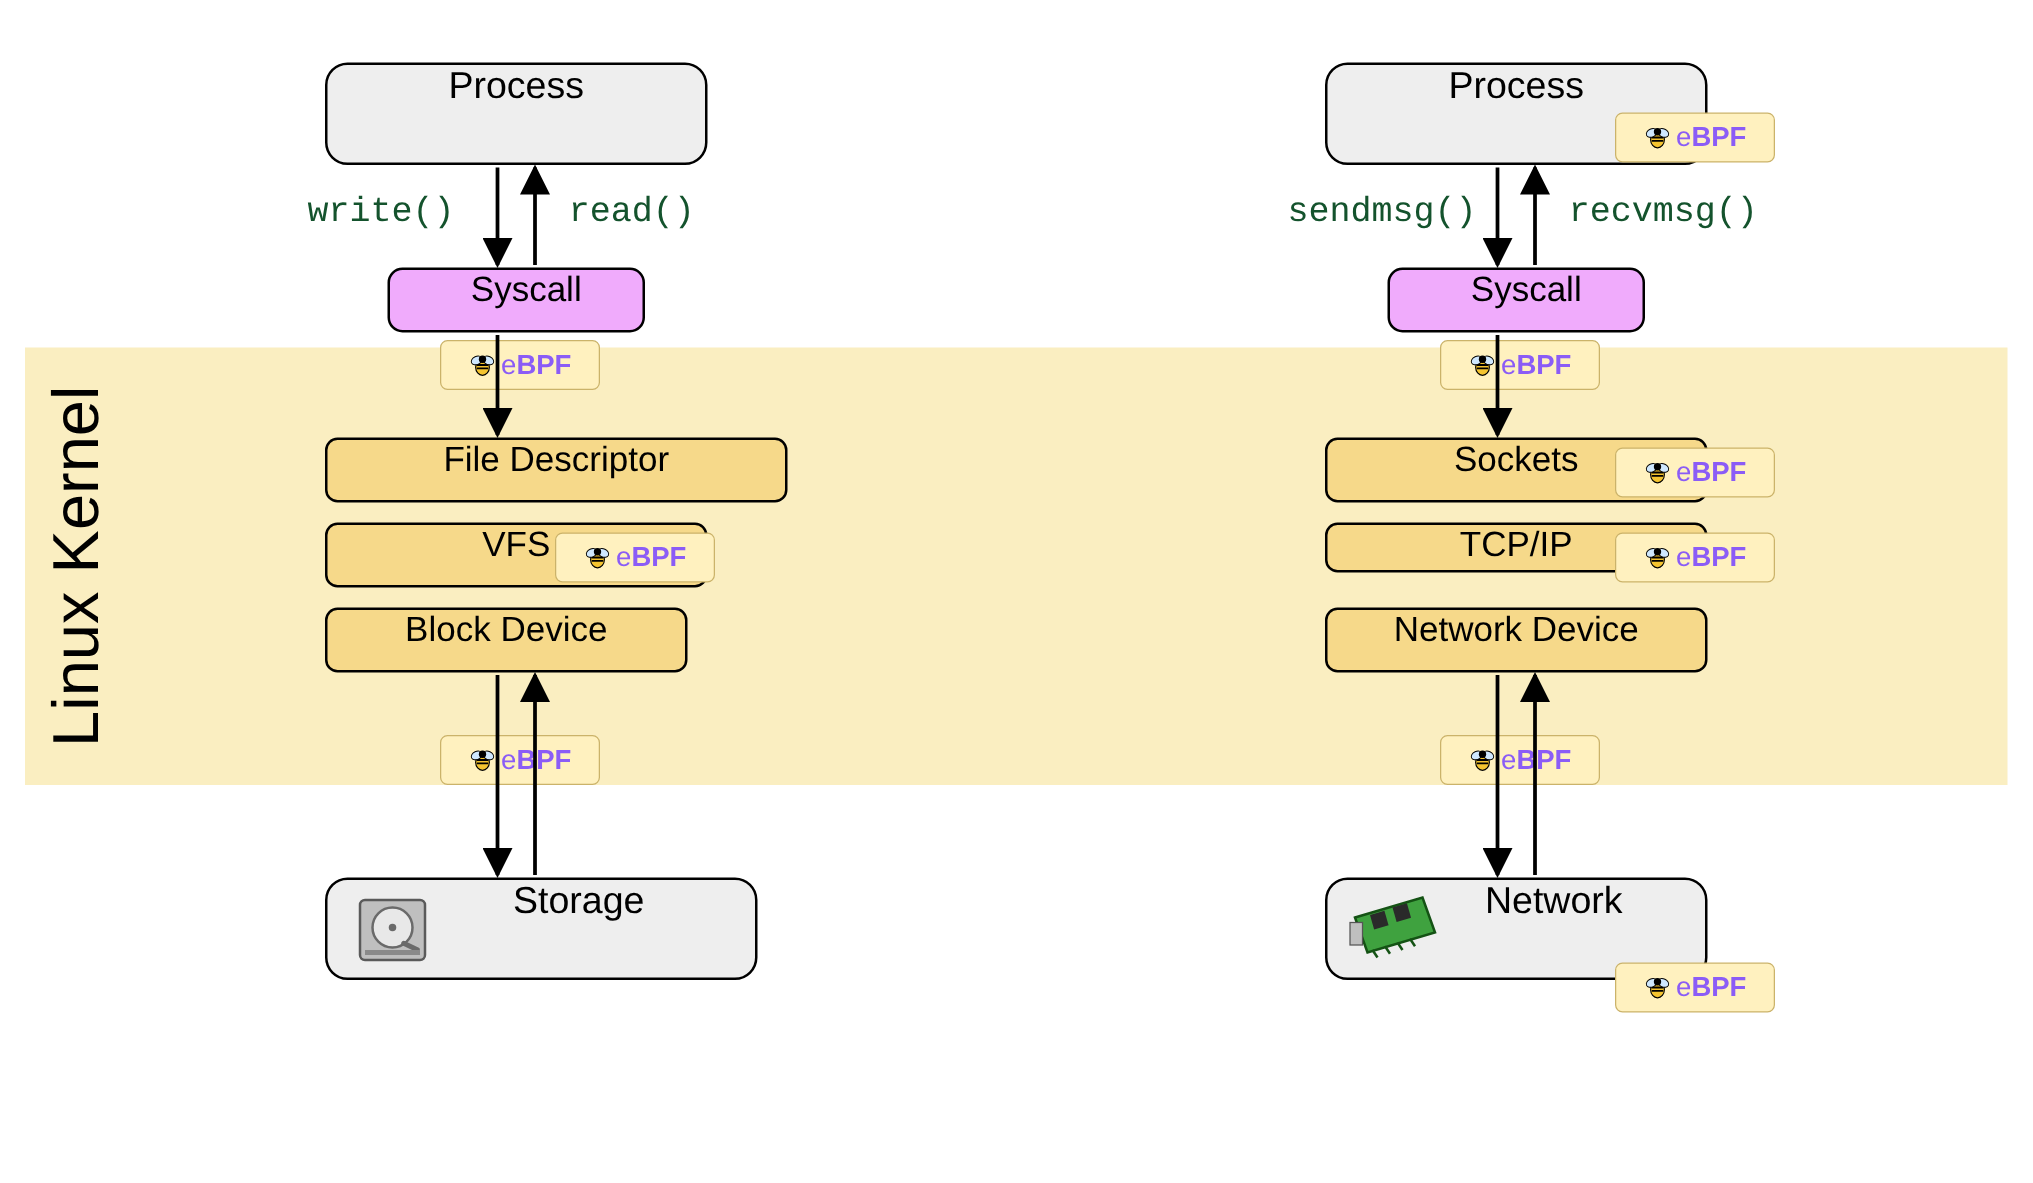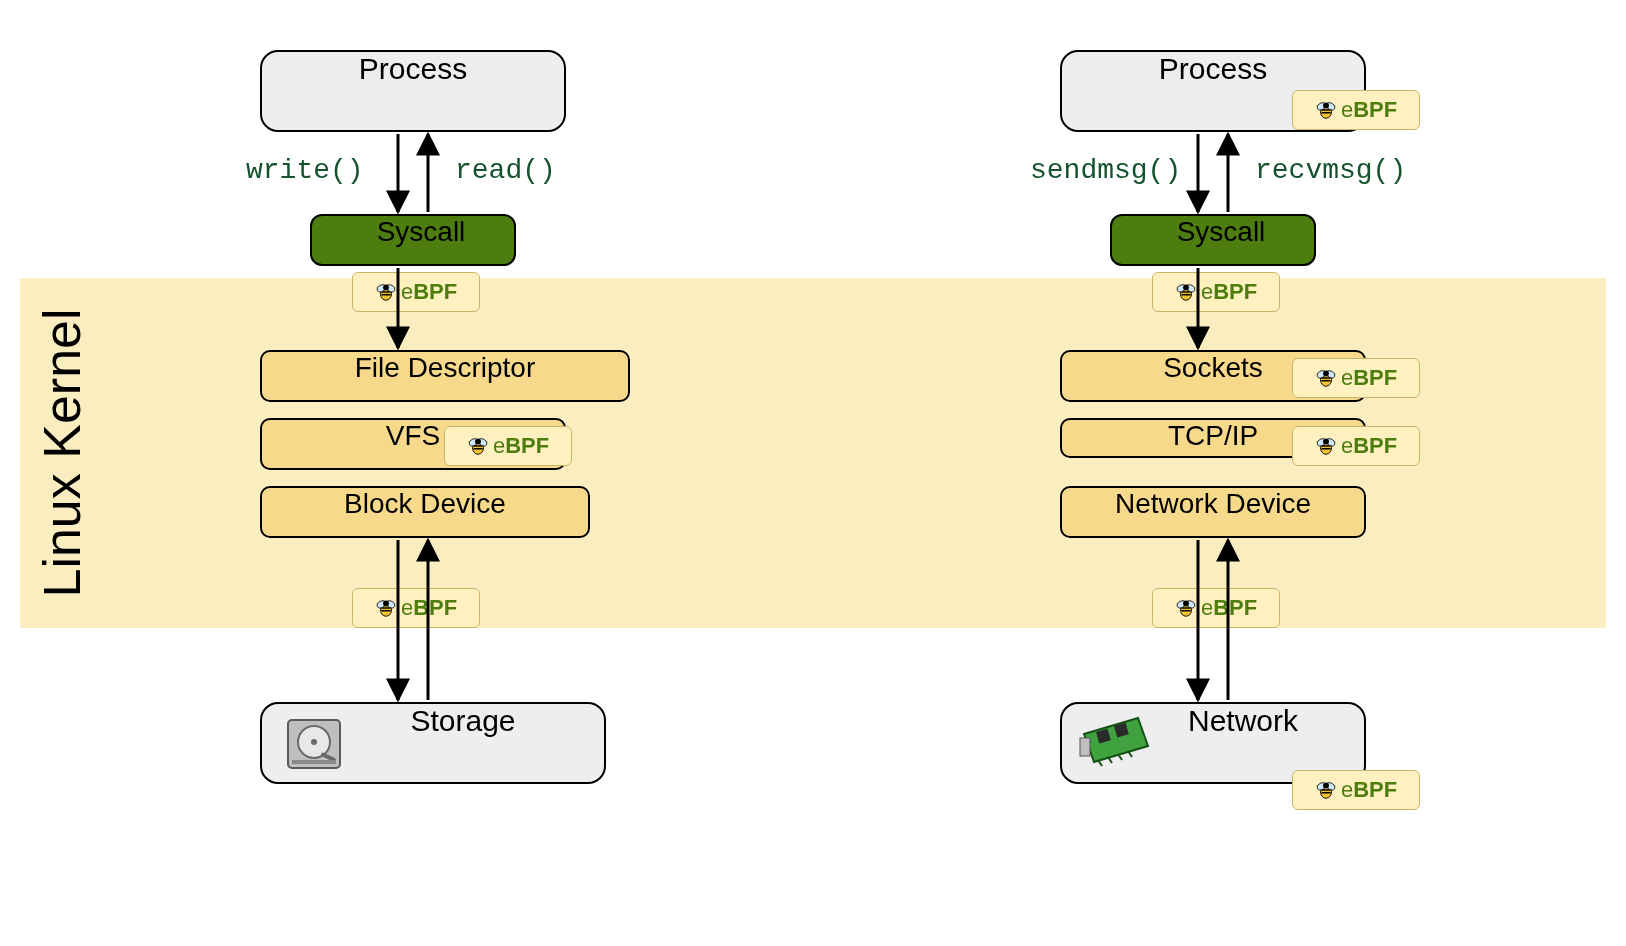--- a/index.html
+++ b/index.html
@@ -8,27 +8,27 @@
   
   .kernel-band{position:absolute;left:20px;top:278px;width:1586px;height:350px;background:#faeec1;}
 
   
   .kernel-label{position:absolute;left:32px;top:278px;width:60px;height:350px;display:flex;align-items:center;justify-content:center;}
   .kernel-label span{display:block;transform:rotate(-90deg);white-space:nowrap;font-size:52px;font-family:"Helvetica Neue",Arial,sans-serif;color:#000;}
 
   
   .box{position:absolute;border:2px solid #000;border-radius:18px;display:flex;justify-content:center;font-size:30px;color:#000;box-sizing:border-box;}
   .box.gray{background:#eeeeee;}
-  .box.darkgray{background:#4d7c0f;padding-left:16px;}
+  .box.darkgray{background:#f0abfc;padding-left:16px;}
   .box.yellow{background:#f6d98a;border-radius:10px;}
 
   
   .ebpf{position:absolute;width:128px;height:40px;background:#fff1bf;border:1px solid #cbb36a;border-radius:6px;display:flex;align-items:center;justify-content:center;gap:4px;box-sizing:border-box;}
   .ebpf .bee{width:22px;height:22px;}
-  .ebpf .txt{font-size:22px;color:#4d7c0f;}
+  .ebpf .txt{font-size:22px;color:#8b5cf6;}
   .ebpf .txt b{font-weight:900;}
 
   
   .mono{position:absolute;font-family:"Courier New",monospace;font-size:28px;color:#14532d;white-space:nowrap;}
 
   
   svg.arrows{position:absolute;left:0;top:0;width:1626px;height:946px;pointer-events:none;}
 
   
   .hw-icon{position:absolute;}
@@ -55,21 +55,21 @@
   <div class="box darkgray" style="left:310px;top:214px;width:206px;height:52px;border-radius:12px;font-size:28px">
     <span>Syscall</span>
   </div>
 
   <div class="box yellow" style="left:260px;top:350px;width:370px;height:52px;font-size:28px">
     <span>File Descriptor</span>
   </div>
   <div class="box yellow" style="left:260px;top:418px;width:306px;height:52px;font-size:28px">
     <span>VFS</span>
   </div>
-  <div class="box yellow" style="left:260px;top:486px;width:330px;height:52px;font-size:28px">
+  <div class="box yellow" style="left:260px;top:486px;width:290px;height:52px;font-size:28px">
     <span>Block Device</span>
   </div>
 
   <div class="box gray" style="left:260px;top:702px;width:346px;height:82px">
     <span style="margin-left:60px">Storage</span>
   </div>
 
   <svg class="hw-icon" style="left:282px;top:712px" width="64" height="64" viewBox="0 0 64 64">
     <rect x="6" y="8" width="52" height="48" rx="4" fill="#bfbfbf" stroke="#5a5a5a" stroke-width="2"></rect>
     <circle cx="32" cy="30" r="16" fill="#e8e8e8" stroke="#6a6a6a" stroke-width="2"></circle>

